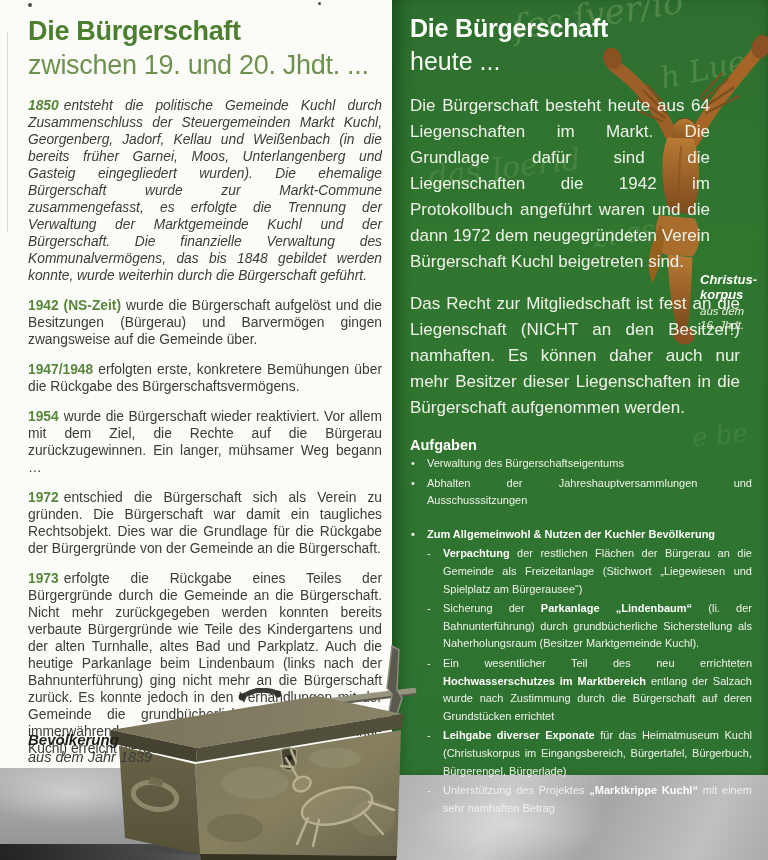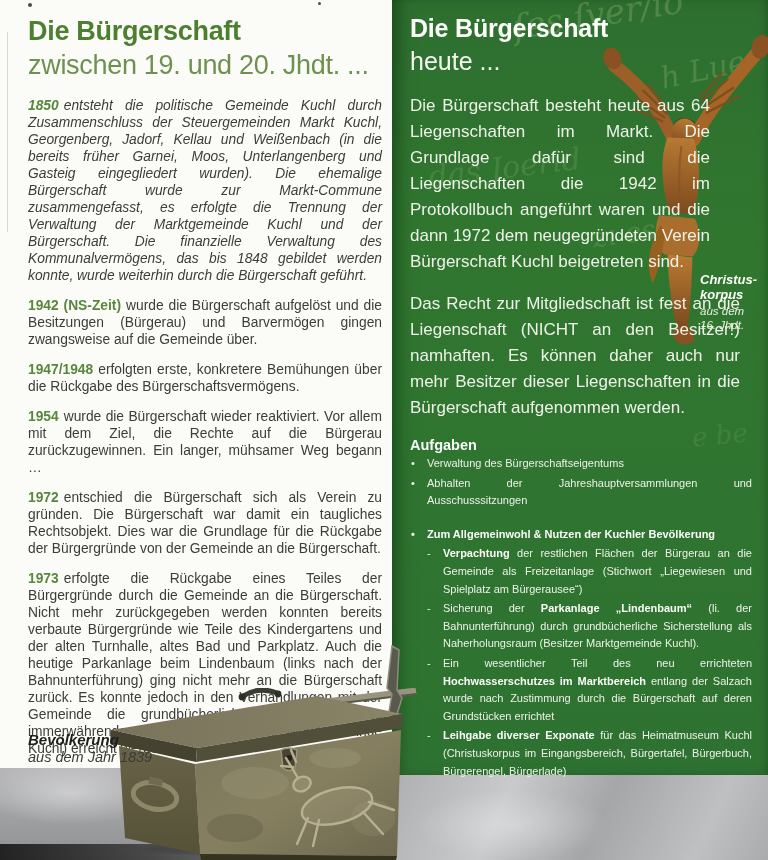--- a/index.html
+++ b/index.html
@@ -213,20 +213,21 @@
 
       <div class="sec-head">Aufgaben</div>
       <ul class="glist">
         <li class="bullet">Verwaltung des Bürgerschaftseigentums</li>
         <li class="bullet">Abhalten der Jahreshauptversammlungen und Ausschusssitzungen</li>
         <li class="bullet bold-head">Zum Allgemeinwohl &amp; Nutzen der Kuchler Bevölkerung</li>
         <li class="dash"><span></span><span class="b">Verpachtung</span><span> der restlichen Flächen der Bürgerau an die Gemeinde als Freizeitanlage (Stichwort „Liegewiesen und Spielplatz am Bürgerausee“)</span></li>
         <li class="dash"><span>Sicherung der </span><span class="b">Parkanlage „Lindenbaum“</span><span> (li. der Bahnunterführung) durch grundbücherliche Sicherstellung als Naherholungsraum (Besitzer Marktgemeinde Kuchl).</span></li>
         <li class="dash"><span>Ein wesentlicher Teil des neu errichteten </span><span class="b">Hochwasserschutzes im Marktbereich</span><span> entlang der Salzach wurde nach Zustimmung durch die Bürgerschaft auf deren Grundstücken errichtet</span></li>
         <li class="dash"><span></span><span class="b">Leihgabe diverser Exponate</span><span> für das Heimatmuseum Kuchl (Christuskorpus im Eingangsbereich, Bürgertafel, Bürgerbuch, Bürgerengel, Bürgerlade)</span></li>
+        <li class="dash"><span>Unterstützung des Projektes </span><span class="b">„Marktkrippe Kuchl“</span><span> mit einem sehr namhaften Betrag</span></li>
       </ul>
     </div>
 
     <div class="cap-right">
       <div class="c1">Christus-korpus</div>
       <div class="c2">aus dem 16. Jhdt.</div>
     </div>
   </div>
 
 </div>

